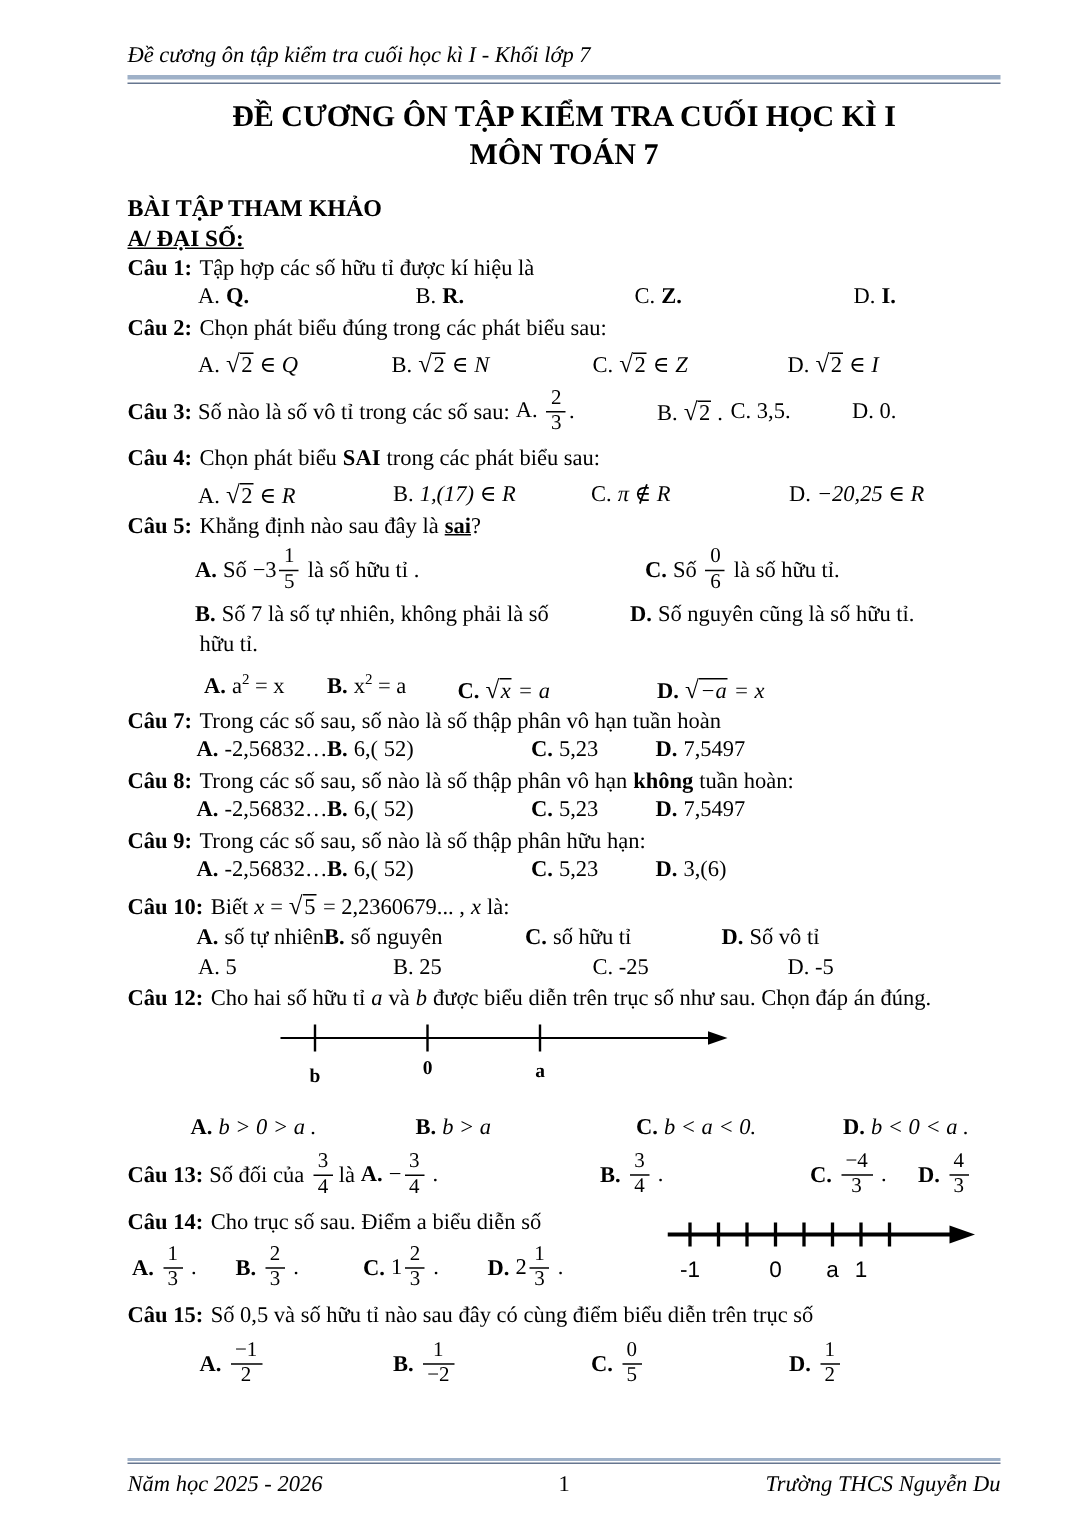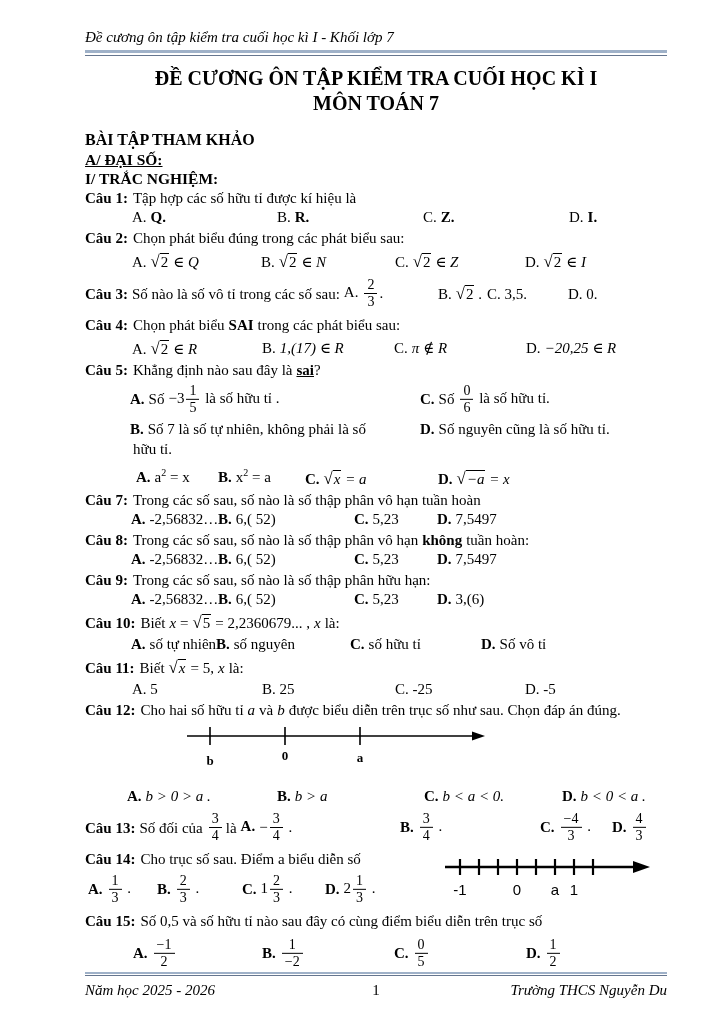--- a/index.html
+++ b/index.html
@@ -49,21 +49,20 @@
   <div class="run-head">Đề cương ôn tập kiểm tra cuối học kì I - Khối lớp 7</div>
   <div class="head-rule"></div>
 
   <div class="title">
     <div>ĐỀ CƯƠNG ÔN TẬP KIỂM TRA CUỐI HỌC KÌ I</div>
     <div>MÔN TOÁN 7</div>
   </div>
   <div class="subtitle">BÀI TẬP THAM KHẢO</div>
 
   <div class="sec u">A/ ĐẠI SỐ:</div>
-  <div class="sec">I/ TRẮC NGHIỆM:</div>
 
   <div>
     <div class="qline"><span class="qlabel">Câu 1:</span><span>Tập hợp các số hữu tỉ được kí hiệu là</span></div>
     <div class="orow">
       <span class="opt" style="left:47px"><span class="ol">A.</span><span class="bold">Q.</span></span>
       <span class="opt" style="left:192px"><span class="ol">B.</span><span class="bold">R.</span></span>
       <span class="opt" style="left:338px"><span class="ol">C.</span><span class="bold">Z.</span></span>
       <span class="opt" style="left:484px"><span class="ol">D.</span><span class="bold">I.</span></span>
     </div>
   </div>
@@ -94,21 +93,21 @@
       <span class="opt" style="left:177px;top:3px"><span class="ol">B.</span><span class="mi">1,(17) ∈ R</span></span>
       <span class="opt" style="left:309px;top:3px"><span class="ol">C.</span><span class="mi">π ∉ R</span></span>
       <span class="opt" style="left:441px;top:3px"><span class="ol">D.</span><span class="mi">−20,25 ∈ R</span></span>
     </div>
   </div>
 
   <div>
     <div class="qline"><span class="qlabel">Câu 5:</span><span class="pc">Khẳng định nào sau đây là</span><u class="bold">sai</u><span>?</span></div>
     <div class="trow" style="height:40px">
       <span class="opt" style="left:45px"><span class="ol bold">A.</span><span class="pc">Số</span><span>−3</span><span class="frac"><span class="fn">1</span><span class="fd">5</span></span> <span>là số hữu tỉ .</span></span>
-      <span class="opt" style="left:335px"><span class="ol bold">C.</span><span class="pc">Số</span><span class="frac"><span class="fn">0</span><span class="fd">6</span></span> <span>là số hữu tỉ.</span></span>
+      <span class="opt" style="left:345px"><span class="ol bold">C.</span><span class="pc">Số</span><span class="frac"><span class="fn">0</span><span class="fd">6</span></span> <span>là số hữu tỉ.</span></span>
     </div>
     <div class="orow">
       <span class="opt" style="left:45px"><span class="ol bold">B.</span><span>Số 7 là số tự nhiên, không phải là số</span></span>
       <span class="opt" style="left:335px"><span class="ol bold">D.</span><span>Số nguyên cũng là số hữu tỉ.</span></span>
     </div>
     <div class="orow">
       <span class="opt" style="left:48px">hữu tỉ.</span>
     </div>
   </div>
 
@@ -155,21 +154,20 @@
     <div class="qline" style="height:24px;line-height:24px"><span class="qlabel">Câu 10:</span><span class="pc">Biết</span><span class="pc mi">x</span><span class="pc">=</span><span class="sq2 pc"><span class="rs">√</span><span class="rv">5</span></span><span class="pc">= 2,2360679... ,</span><span class="pc mi">x</span><span>là:</span></div>
     <div class="orow">
       <span class="opt" style="left:46px"><span class="ol bold">A.</span><span>số tự nhiên</span></span>
       <span class="opt" style="left:131px"><span class="ol bold">B.</span><span>số nguyên</span></span>
       <span class="opt" style="left:265px"><span class="ol bold">C.</span><span>số hữu tỉ</span></span>
       <span class="opt" style="left:396px"><span class="ol bold">D.</span><span>Số vô tỉ</span></span>
     </div>
   </div>
 
   <div>
-    <div class="qline" style="height:24px;line-height:24px"><span class="qlabel">Câu 11:</span><span class="pc">Biết</span><span class="sq2 pc"><span class="rs">√</span><span class="rv mi">x</span></span><span class="pc">= 5,</span><span class="pc mi">x</span><span>là:</span></div>
     <div class="orow">
       <span class="opt" style="left:47px">A. 5</span>
       <span class="opt" style="left:177px">B. 25</span>
       <span class="opt" style="left:310px">C. -25</span>
       <span class="opt" style="left:440px">D. -5</span>
     </div>
   </div>
 
   <div>
     <div class="qline"><span class="qlabel">Câu 12:</span><span class="pc">Cho hai số hữu tỉ</span><span class="pc mi">a</span><span class="pc">và</span><span class="pc mi">b</span><span>được biểu diễn trên trục số như sau. Chọn đáp án đúng.</span></div>

